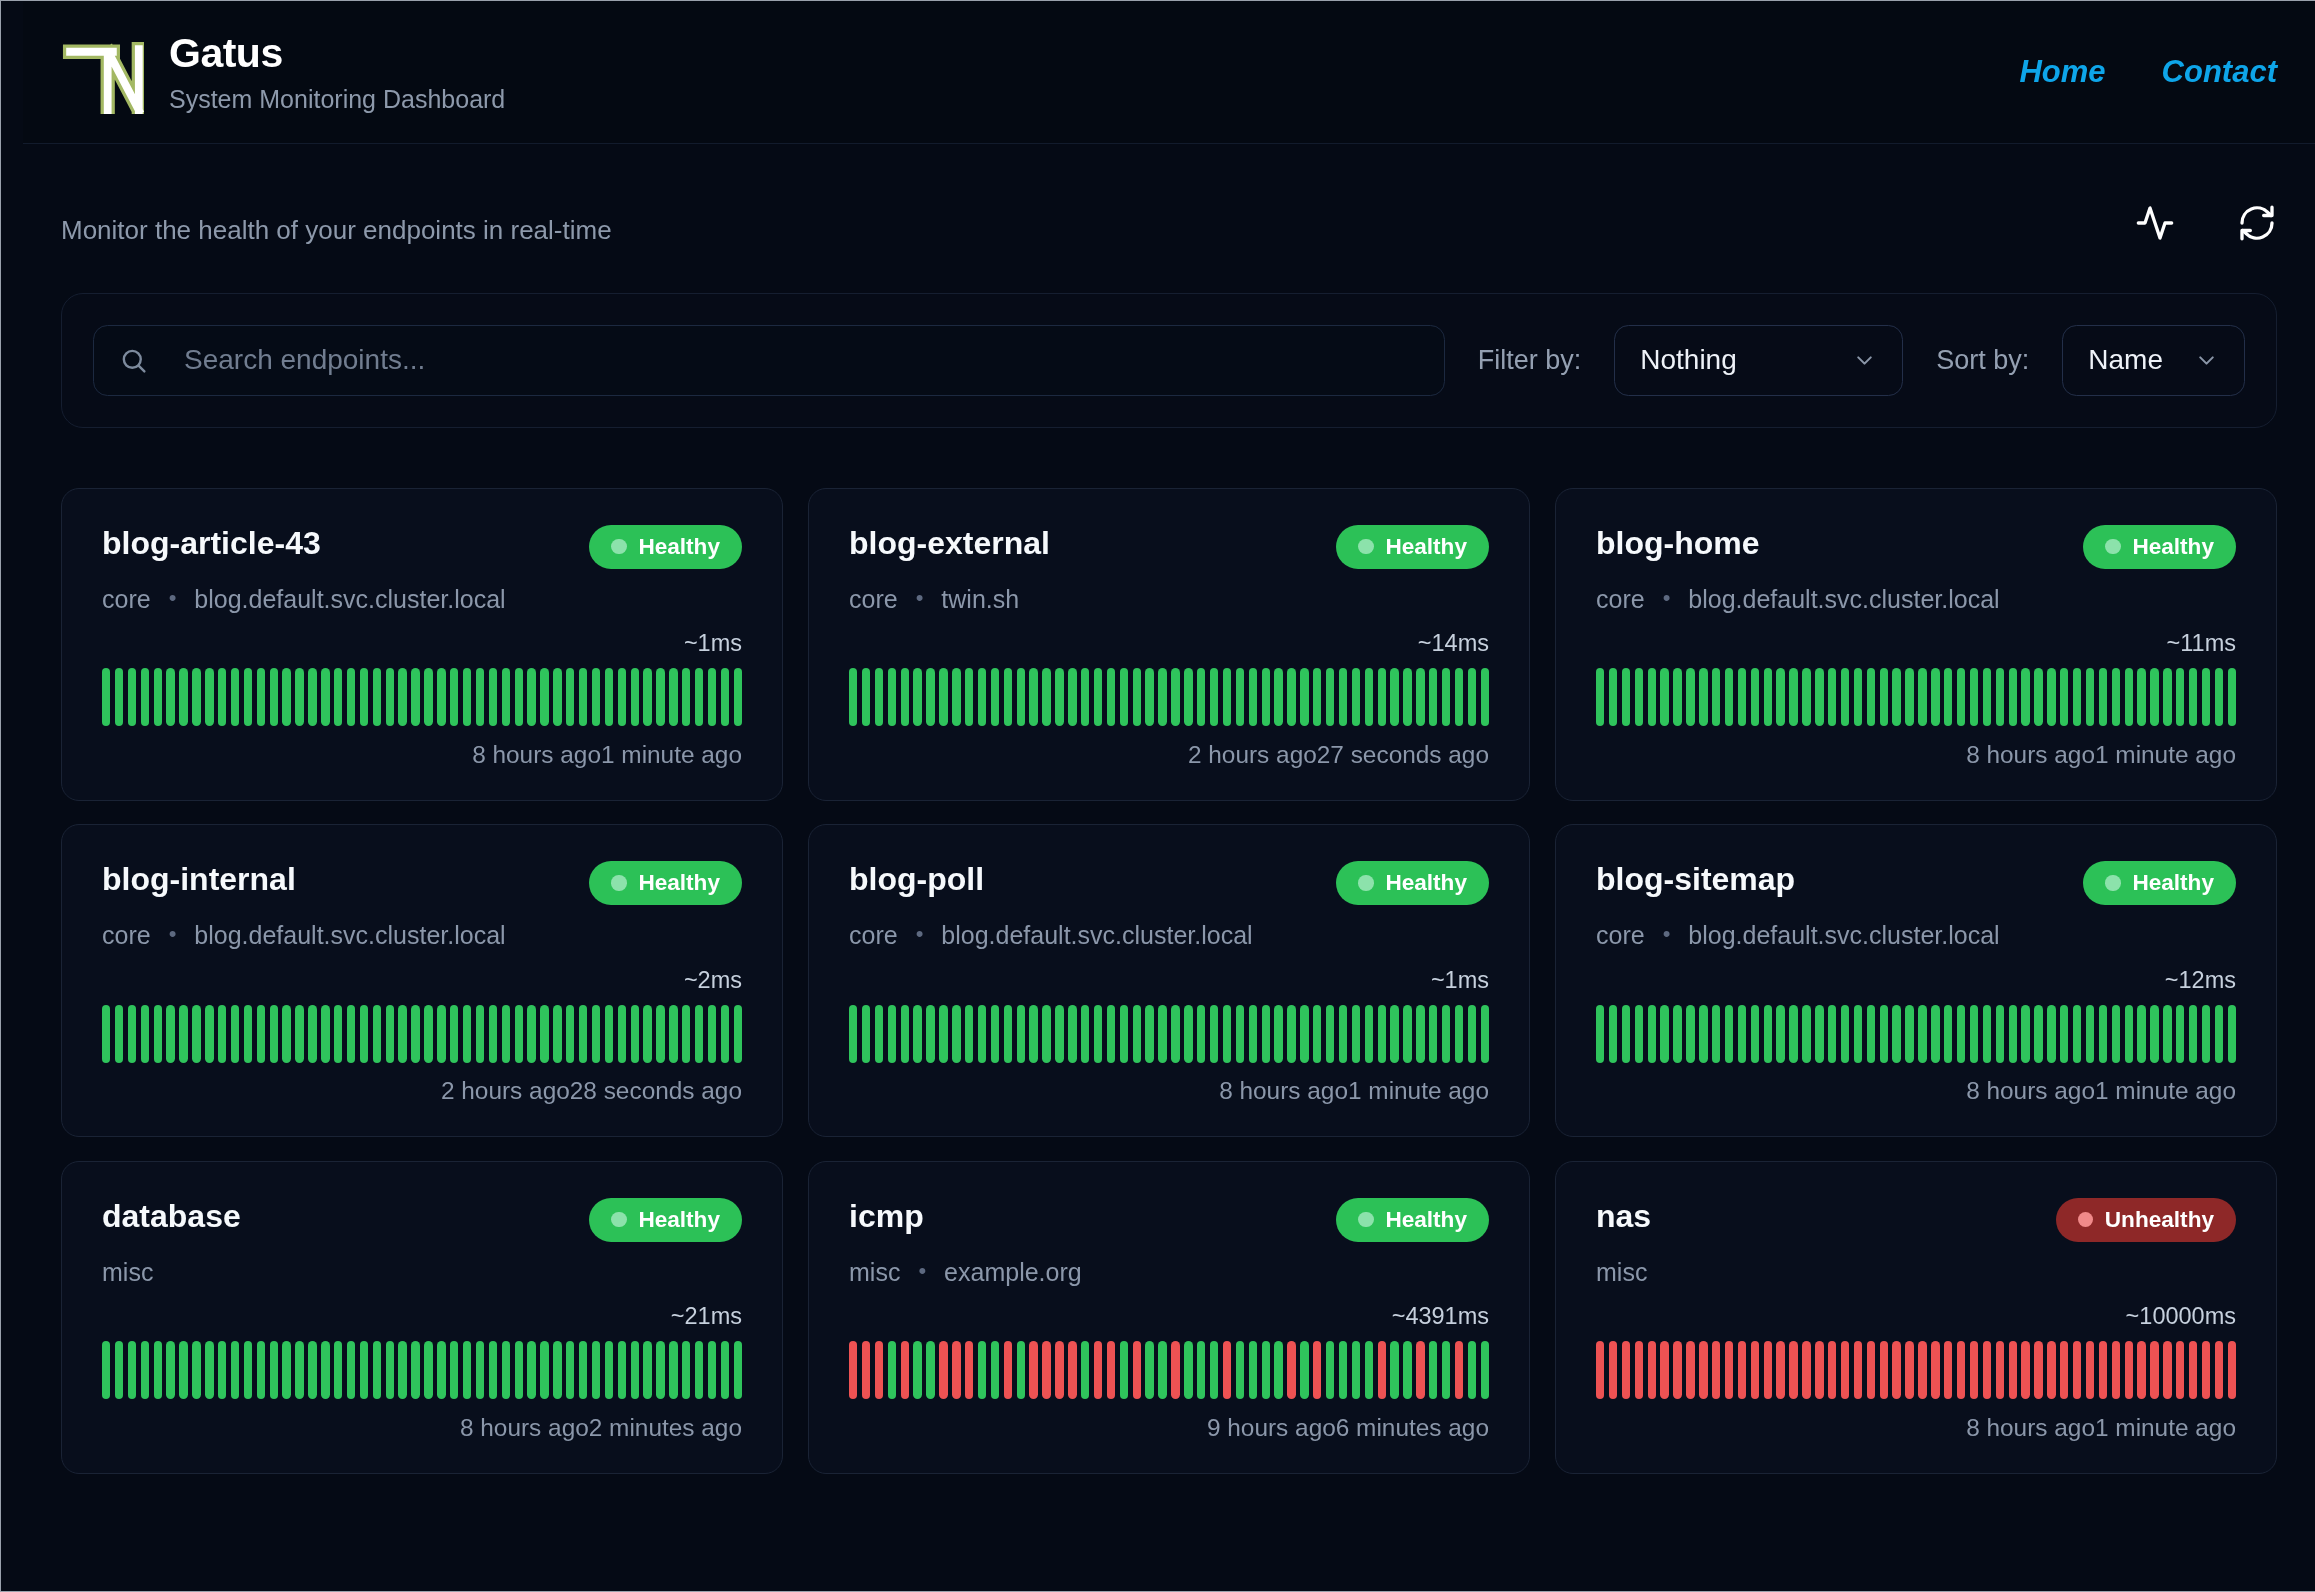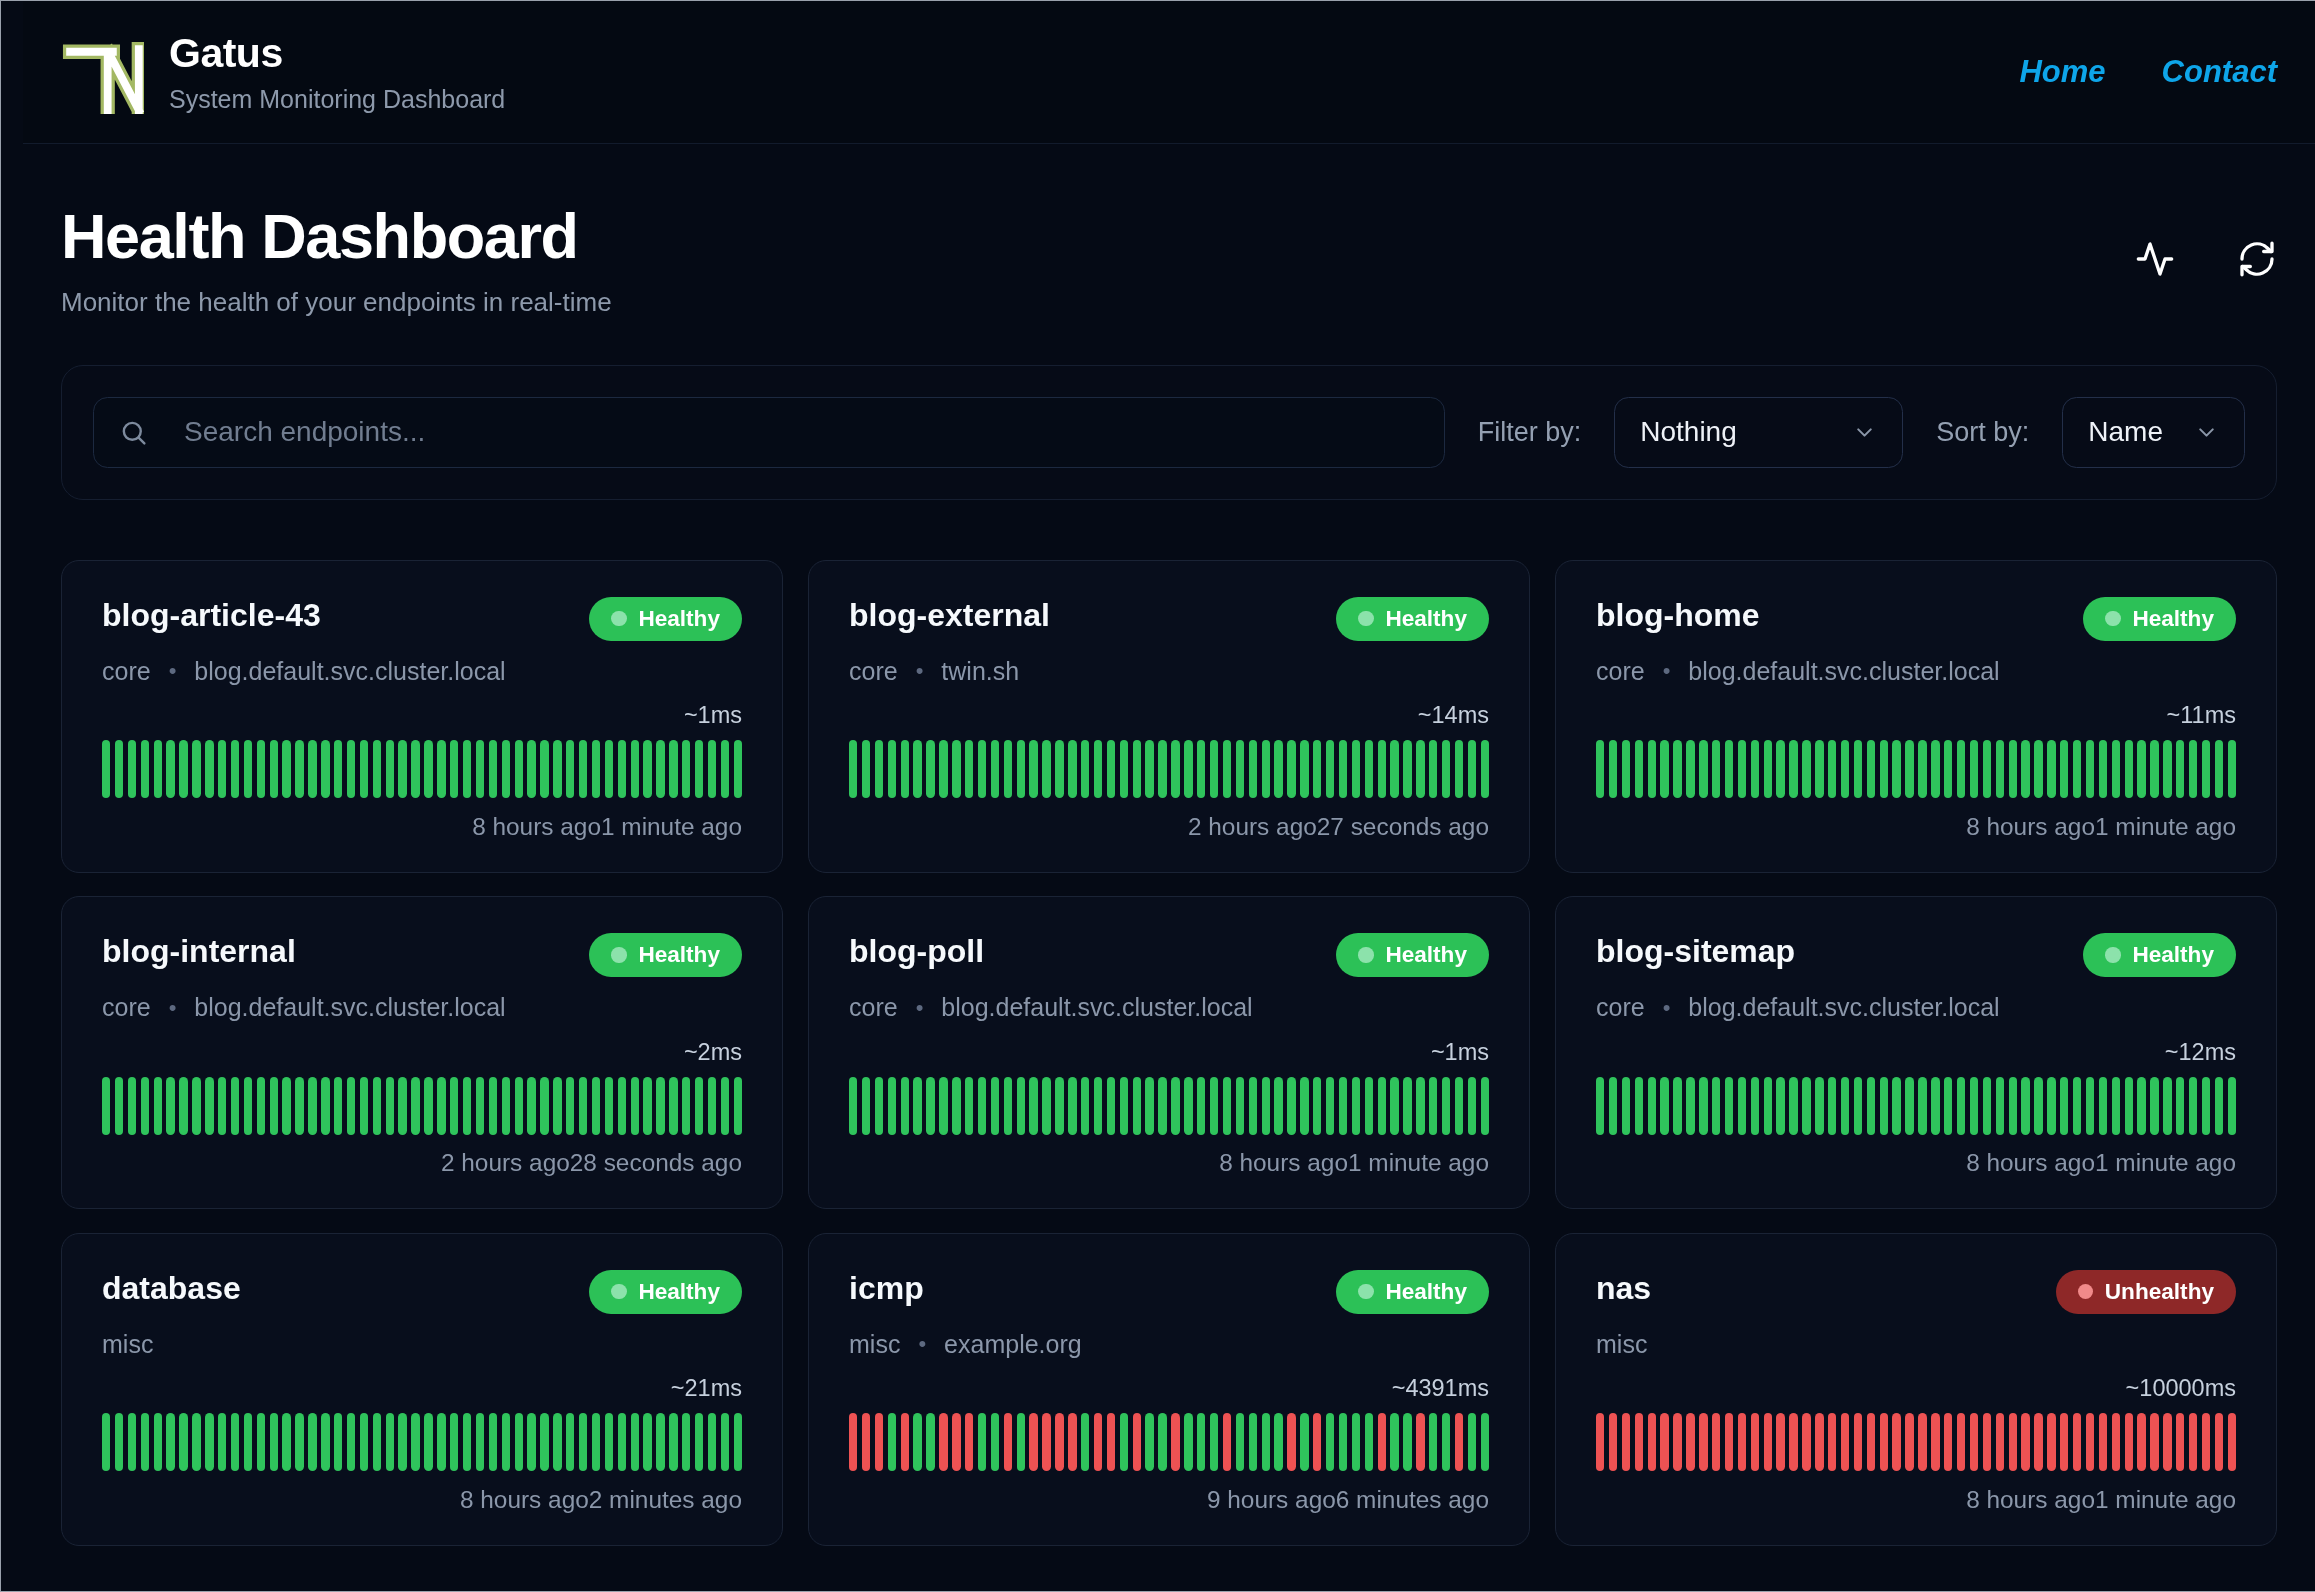--- a/index.html
+++ b/index.html
@@ -93,21 +93,21 @@
   .badge {
     display: flex; align-items: center; gap: 11.8px;
     border-radius: 904px; padding: 9px 22px;
     font-size: 22.6px; font-weight: 700; color: #ffffff;
   }
   .badge .dot { width: 15.4px; height: 15.4px; border-radius: 50%; }
   .badge.healthy   { background: #2cc157; }
   .badge.healthy .dot   { background: #8ce2ab; }
   .badge.unhealthy { background: #8e2828; }
   .badge.unhealthy .dot { background: #f18a8a; }
-  .card-sub { margin-top: 16.3px; display: flex; align-items: center; gap: 18px; font-size: 25px; color: #8b97aa; }
+  .card-sub { margin-top: 16.3px; display: flex; align-items: flex-start; gap: 18px; font-size: 25px; color: #8b97aa; }
   .sub-sep { color: #5d6980; font-size: 22px; }
   .card-spacer { flex: 1; }
   .latency { text-align: right; font-size: 23.5px; color: #c6d0dd; margin-bottom: 11px; }
   .bars { display: flex; gap: 4.5px; height: 58px; }
   .bar { flex: 1; border-radius: 5.4px; }
   .bar.G { background: #2fc45c; }
   .bar.R { background: #ee5253; }
   .card-foot { display: flex; justify-content: flex-end; margin-top: 14.5px; font-size: 24.4px; color: #8b97aa; }
 </style>
 </head>
@@ -127,21 +127,20 @@
     <nav class="nav">
       <a class="nav-link">Home</a>
       <a class="nav-link">Contact</a>
     </nav>
   </header>
 
   <main class="main">
 
     <div class="title-row">
       <div>
-        <h1 class="page-title">Health Dashboard</h1>
         <div class="page-subtitle">Monitor the health of your endpoints in real-time</div>
       </div>
       <div class="title-actions">
         <button class="icon-btn" title="">
           <svg viewBox="0 0 24 24">
               <path d="M22 12h-4l-3 9L9 3l-3 9H2"></path>
             </svg>
         </button>
         <button class="icon-btn" title="">
           <svg viewBox="0 0 24 24">

